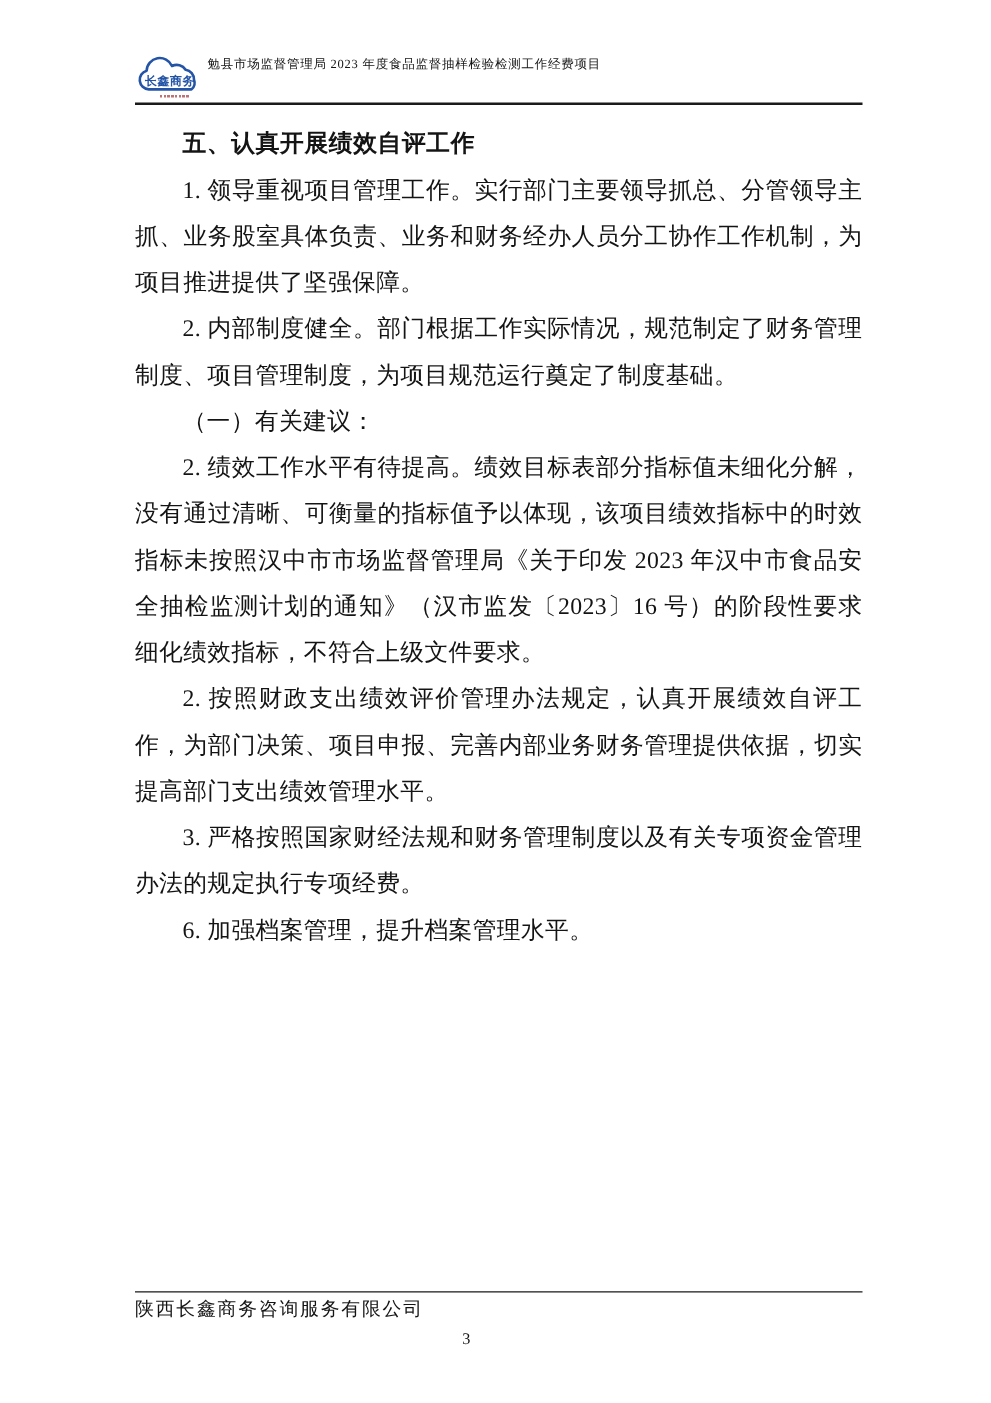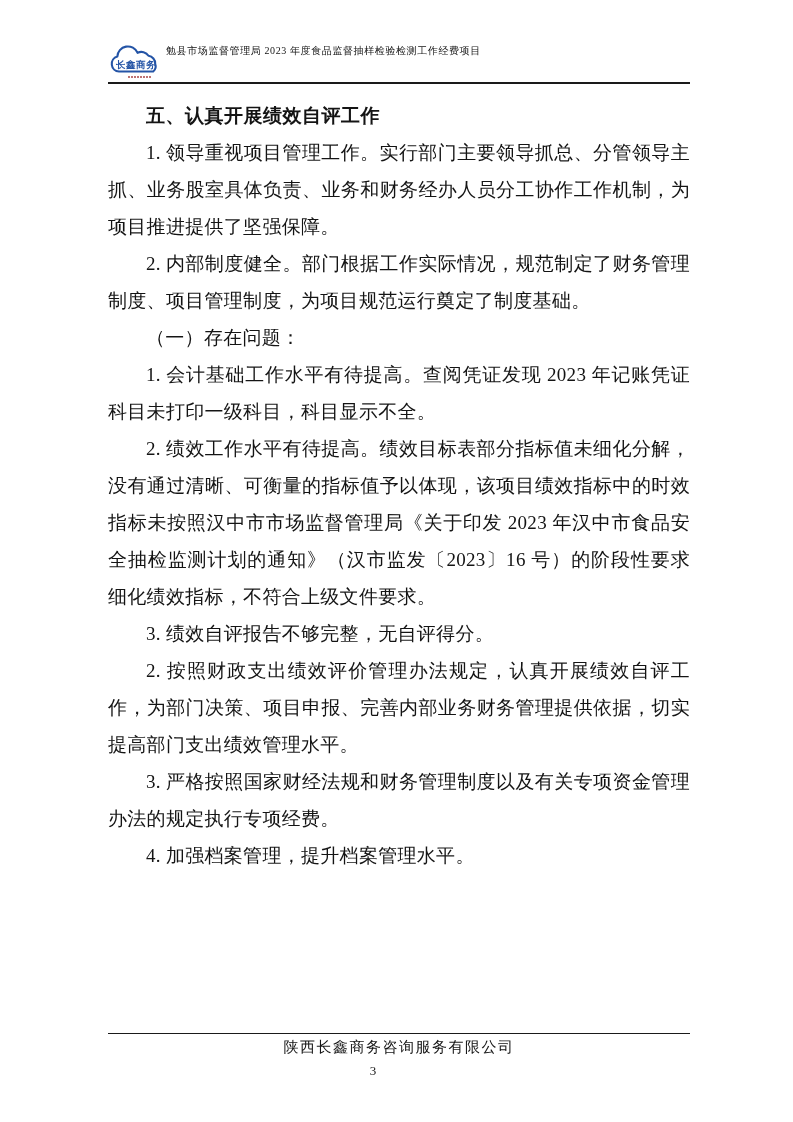--- a/index.html
+++ b/index.html
@@ -96,21 +96,21 @@
   
   .page-footer {
     position: absolute;
     left: 108px;
     top: 1033px;
     width: 582px;
     border-top: 1.5px solid #1a1a1a;
   }
   .footer-company {
     margin-top: 4px;
-    text-align: center;
+    text-align: left;
     font-size: 15px;
     letter-spacing: 1.5px;
   }
   .page-number {
     margin-top: 6px;
     text-align: center;
     font-size: 13px;
     transform: translateX(-26px);
   }
 </style>
@@ -129,27 +129,25 @@
         <span class="logo-subtext"></span>
       </div>
       <div class="header-title">勉县市场监督管理局 2023 年度食品监督抽样检验检测工作经费项目</div>
     </div>
   </header>
 
   <main class="doc-body">
     <h2>五、认真开展绩效自评工作</h2>
     <p>1. 领导重视项目管理工作。实行部门主要领导抓总、分管领导主抓、业务股室具体负责、业务和财务经办人员分工协作工作机制，为项目推进提供了坚强保障。</p>
     <p>2. 内部制度健全。部门根据工作实际情况，规范制定了财务管理制度、项目管理制度，为项目规范运行奠定了制度基础。</p>
-    <p>（一）存在问题：</p>
-    <p>1. 会计基础工作水平有待提高。查阅凭证发现 2023 年记账凭证科目未打印一级科目，科目显示不全。</p>
+    <p>（一）有关建议：</p>
     <p>2. 绩效工作水平有待提高。绩效目标表部分指标值未细化分解，没有通过清晰、可衡量的指标值予以体现，该项目绩效指标中的时效指标未按照汉中市市场监督管理局《关于印发 2023 年汉中市食品安全抽检监测计划的通知》（汉市监发〔2023〕16 号）的阶段性要求细化绩效指标，不符合上级文件要求。</p>
-    <p>3. 绩效自评报告不够完整，无自评得分。</p>
     <p>2. 按照财政支出绩效评价管理办法规定，认真开展绩效自评工作，为部门决策、项目申报、完善内部业务财务管理提供依据，切实提高部门支出绩效管理水平。</p>
     <p>3. 严格按照国家财经法规和财务管理制度以及有关专项资金管理办法的规定执行专项经费。</p>
-    <p>4. 加强档案管理，提升档案管理水平。</p>
+    <p>6. 加强档案管理，提升档案管理水平。</p>
   </main>
 
   <footer class="page-footer">
     <div class="footer-company">陕西长鑫商务咨询服务有限公司</div>
     <div class="page-number">3</div>
   </footer>
 
 </div>
 
 </body></html>

